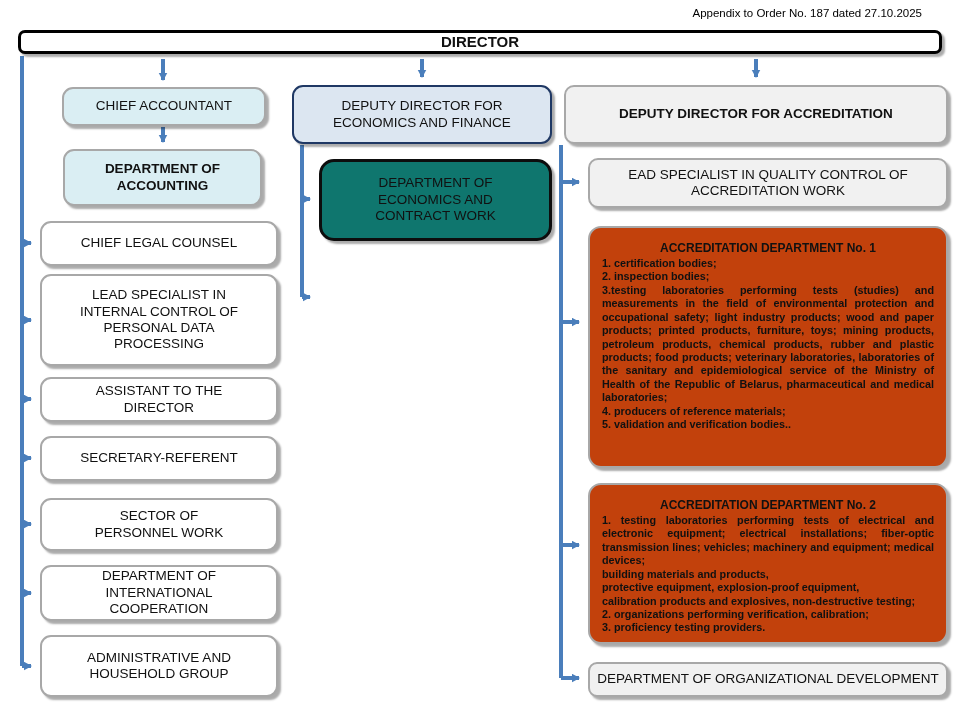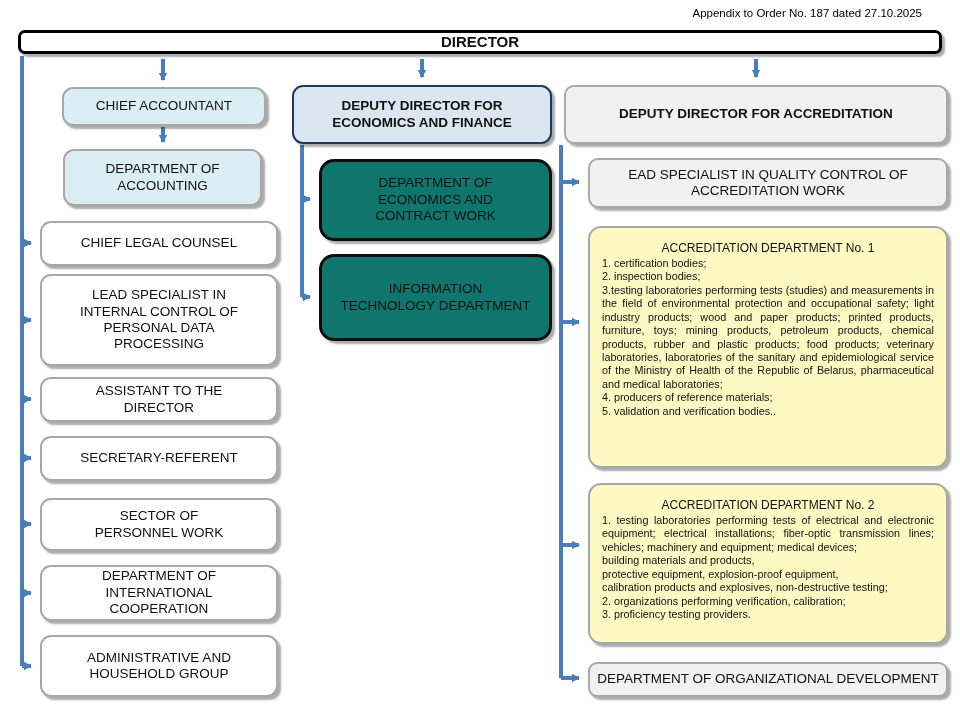--- a/index.html
+++ b/index.html
@@ -10,28 +10,28 @@
 
   .node{position:absolute;display:flex;align-items:center;justify-content:center;
         text-align:center;box-sizing:border-box;
         box-shadow:3px 3px 2px rgba(0,0,0,0.33);line-height:1.22;}
   .director{left:18px;top:30px;width:924px;height:24px;background:#fff;
         border:3px solid #000;border-radius:7px;font-weight:bold;font-size:15px;}
   .gray{background:#f1f1f1;border:2.5px solid #a8a8a8;border-radius:10px;font-size:13.5px;text-align:center;}
   .white{background:#ffffff;border:2.5px solid #a8a8a8;border-radius:11px;font-size:13.5px;}
   .cyan{background:#daeef3;border:2.5px solid #a8a8a8;border-radius:11px;font-size:13.5px;}
   .blue-head{background:#dce6f1;border:2.5px solid #1f3864;border-radius:11px;
-        font-weight:bold;font-size:13.5px;}
+        font-weight:normal;font-size:13.5px;}
   .blue{background:#0f766e;border:3px solid #0d0d0d;border-radius:15px;font-size:13.5px;}
   .gray-head{font-weight:bold;font-size:13.5px;}
 
-  .bigbox{position:absolute;box-sizing:border-box;background:#fef9c3;
+  .bigbox{position:absolute;box-sizing:border-box;background:#c2410c;
         border:2.5px solid #a8a8a8;border-radius:13px;
         box-shadow:3px 3px 2px rgba(0,0,0,0.33);
-        padding:13px 12px 8px 12px;font-size:10.8px;line-height:1.245;}
+        padding:13px 12px 8px 12px;font-size:10.8px;line-height:1.245;font-weight:bold;}
   .bigbox .dept-title{text-align:center;font-size:12px;margin-bottom:1px;}
   .bigbox .dept-line{text-align:justify;}
 
   .connectors{position:absolute;left:0;top:0;width:960px;height:720px;pointer-events:none;}
 </style>
 </head>
 <body>
 
 <div id="stage">
 
@@ -67,33 +67,32 @@
       <path d="M561 182 L579 182" marker-end="url(#ah)"></path>
       <path d="M561 322 L579 322" marker-end="url(#ah)"></path>
       <path d="M561 545 L579 545" marker-end="url(#ah)"></path>
       <path d="M561 678 L579 678" marker-end="url(#ah)"></path>
     </g>
   </svg>
 
   <div class="node director">DIRECTOR</div>
 
   <div class="node cyan" style="left:62px;top:87px;width:204px;height:39px;">CHIEF ACCOUNTANT</div>
-  <div class="node cyan" style="left:63px;top:149px;width:199px;height:57px;padding:0 18px;">DEPARTMENT OF ACCOUNTING</div>
+  <div class="node cyan" style="left:63px;top:149px;width:199px;height:57px;padding:0 18px;font-weight:bold;">DEPARTMENT OF ACCOUNTING</div>
 
   <div class="node white" style="left:40px;top:221px;width:238px;height:45px;">CHIEF LEGAL COUNSEL</div>
   <div class="node white" style="left:40px;top:274px;width:238px;height:92px;padding:0 22px;">LEAD SPECIALIST IN INTERNAL CONTROL OF PERSONAL DATA PROCESSING</div>
   <div class="node white" style="left:40px;top:377px;width:238px;height:45px;padding:0 40px;">ASSISTANT TO THE DIRECTOR</div>
   <div class="node white" style="left:40px;top:436px;width:238px;height:45px;">SECRETARY-REFERENT</div>
   <div class="node white" style="left:40px;top:498px;width:238px;height:53px;padding:0 35px;">SECTOR OF PERSONNEL WORK</div>
   <div class="node white" style="left:40px;top:565px;width:238px;height:56px;padding:0 45px;">DEPARTMENT OF INTERNATIONAL COOPERATION</div>
   <div class="node white" style="left:40px;top:635px;width:238px;height:62px;padding:0 30px;">ADMINISTRATIVE AND HOUSEHOLD GROUP</div>
 
   <div class="node blue-head" style="left:292px;top:85px;width:260px;height:59px;padding:0 28px;">DEPUTY DIRECTOR FOR ECONOMICS AND FINANCE</div>
   <div class="node blue" style="left:319px;top:159px;width:233px;height:82px;padding:0 40px;">DEPARTMENT OF ECONOMICS AND CONTRACT WORK</div>
-  <div class="node blue" style="left:319px;top:254px;width:233px;height:87px;padding:0 18px;">INFORMATION TECHNOLOGY DEPARTMENT</div>
 
   <div class="node gray gray-head" style="left:564px;top:85px;width:384px;height:59px;">DEPUTY DIRECTOR FOR ACCREDITATION</div>
   <div class="node gray" style="left:588px;top:158px;width:360px;height:50px;padding:0 12px;">EAD SPECIALIST IN QUALITY CONTROL OF ACCREDITATION WORK</div>
 
   <div class="bigbox" style="left:588px;top:226px;width:360px;height:242px;">
     <div class="dept-title">ACCREDITATION DEPARTMENT No. 1</div>
     <div class="dept-line">1. certification bodies;</div>
     <div class="dept-line">2. inspection bodies;</div>
     <div class="dept-line">3.testing laboratories performing tests (studies) and measurements in the field of environmental protection and occupational safety; light industry products; wood and paper products; printed products, furniture, toys; mining products, petroleum products, chemical products, rubber and plastic products; food products; veterinary laboratories, laboratories of the sanitary and epidemiological service of the Ministry of Health of the Republic of Belarus, pharmaceutical and medical laboratories;</div>
     <div class="dept-line">4. producers of reference materials;</div>

